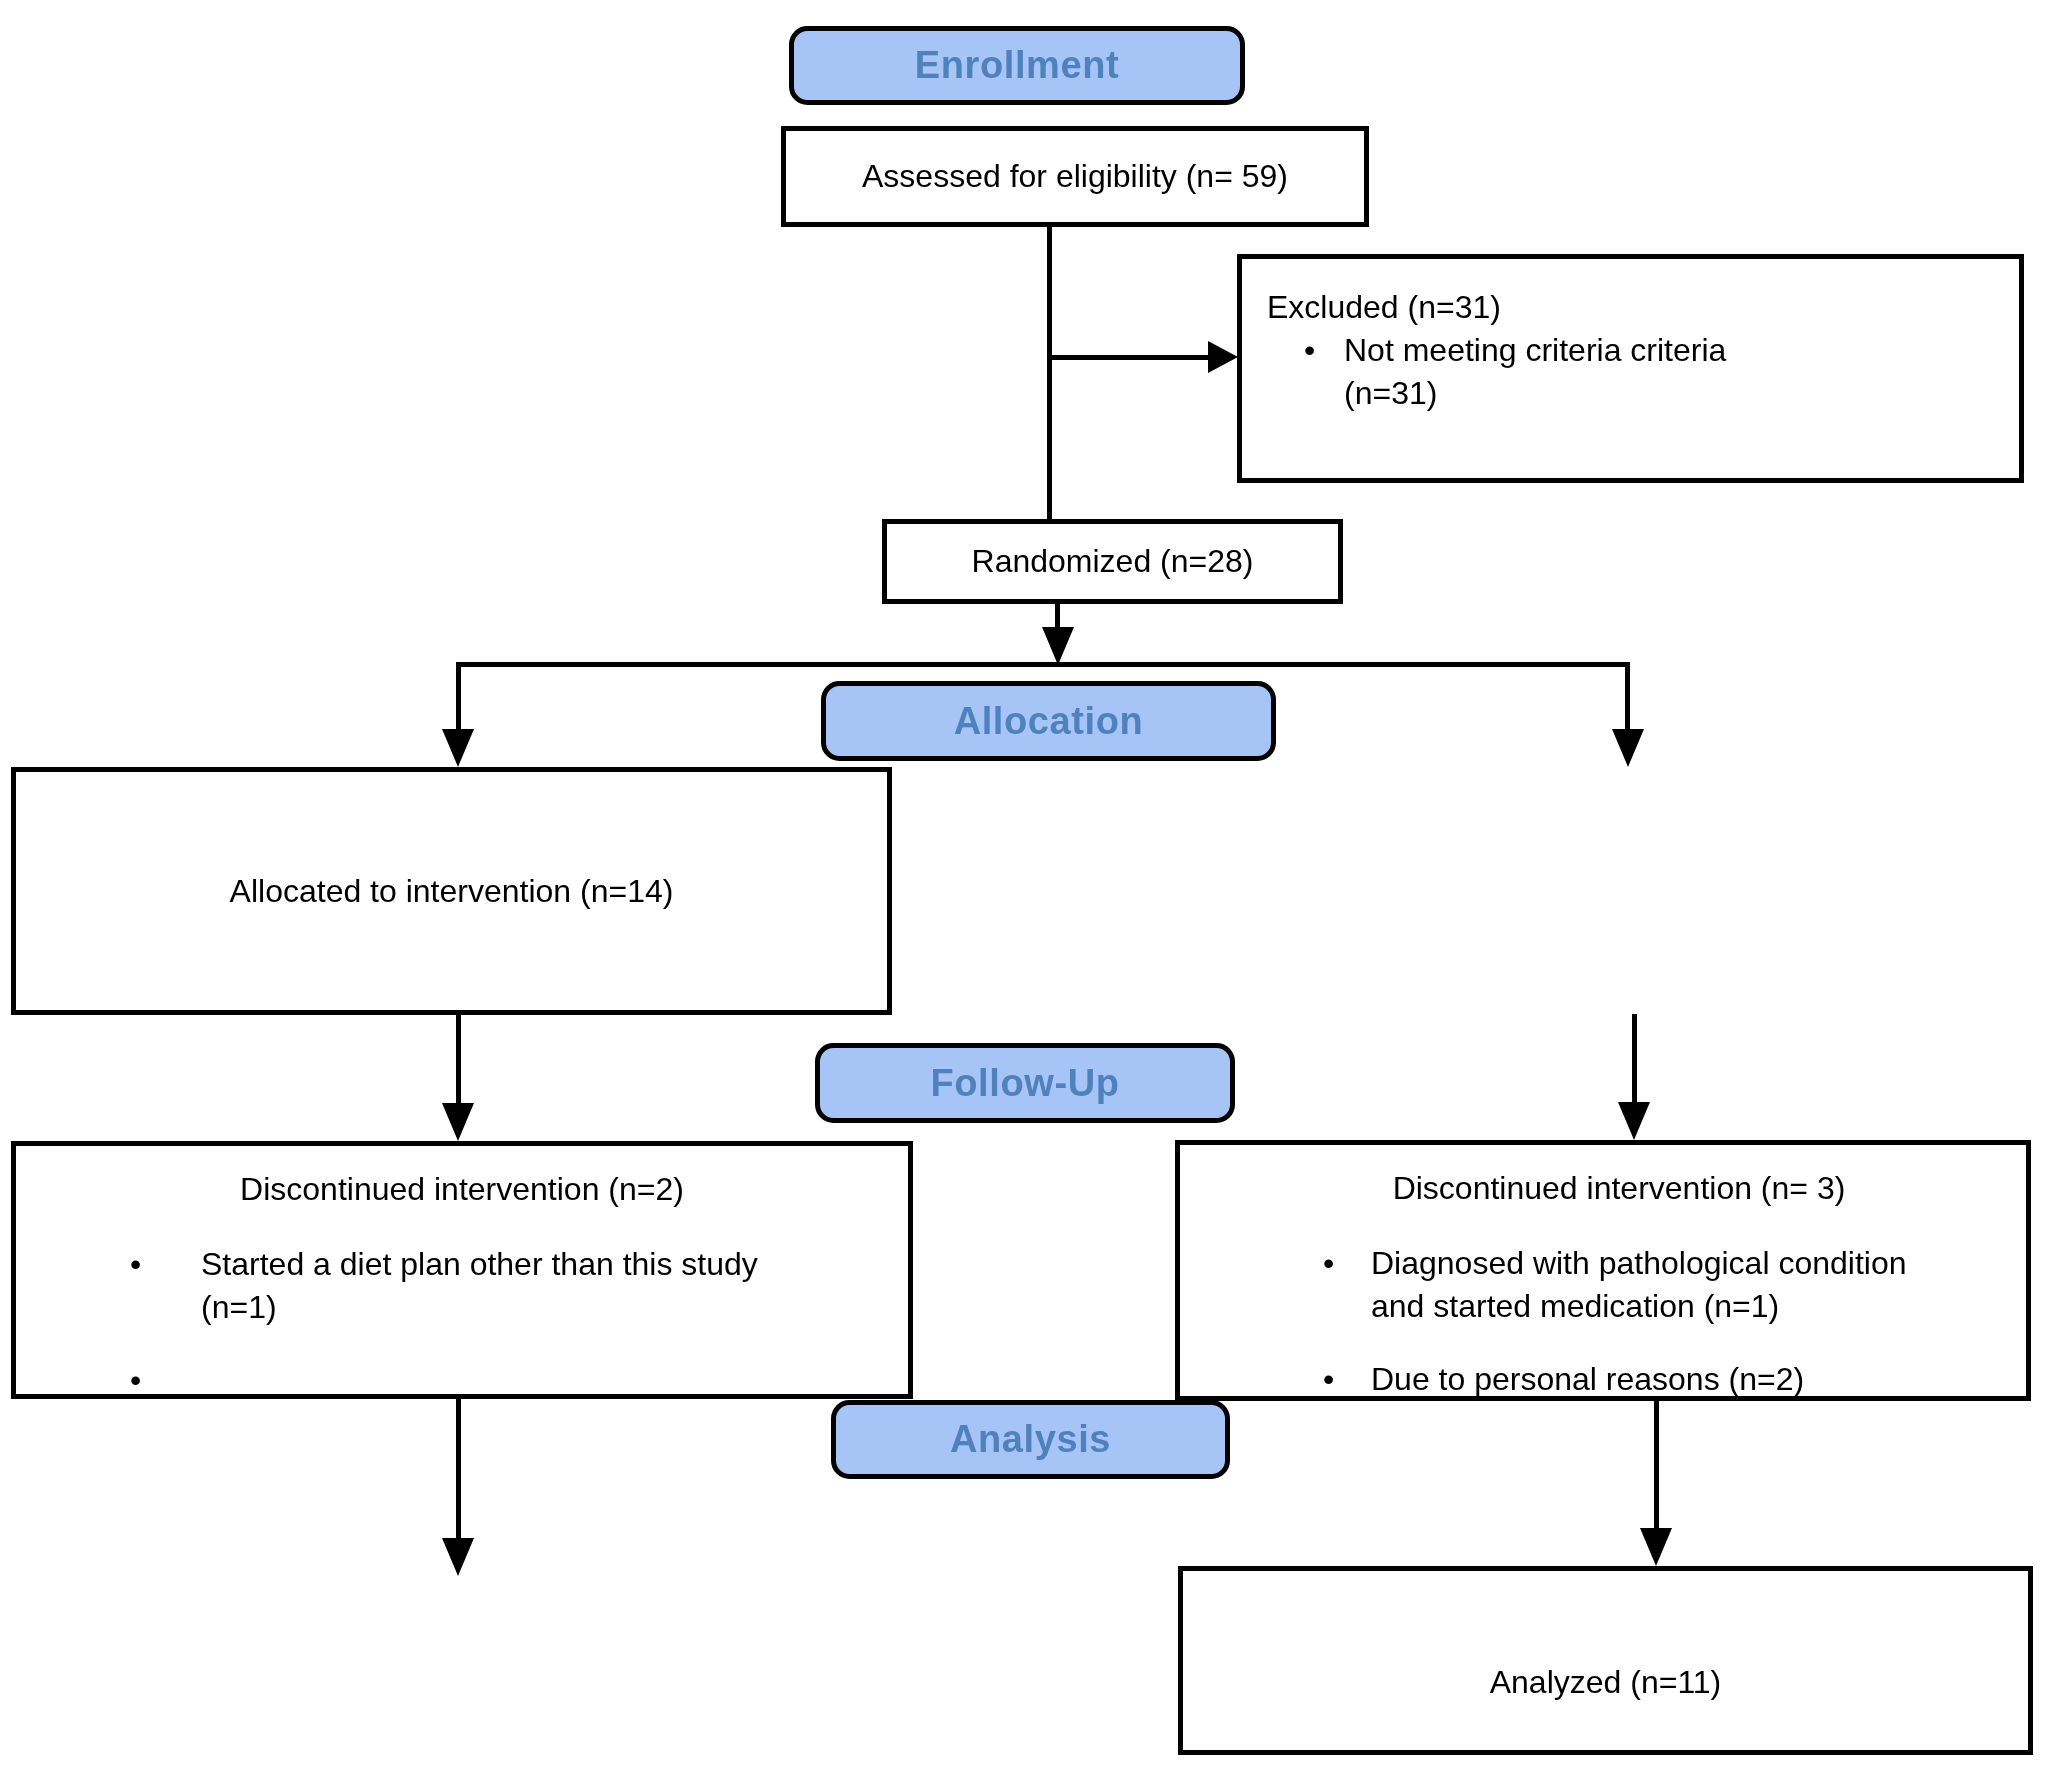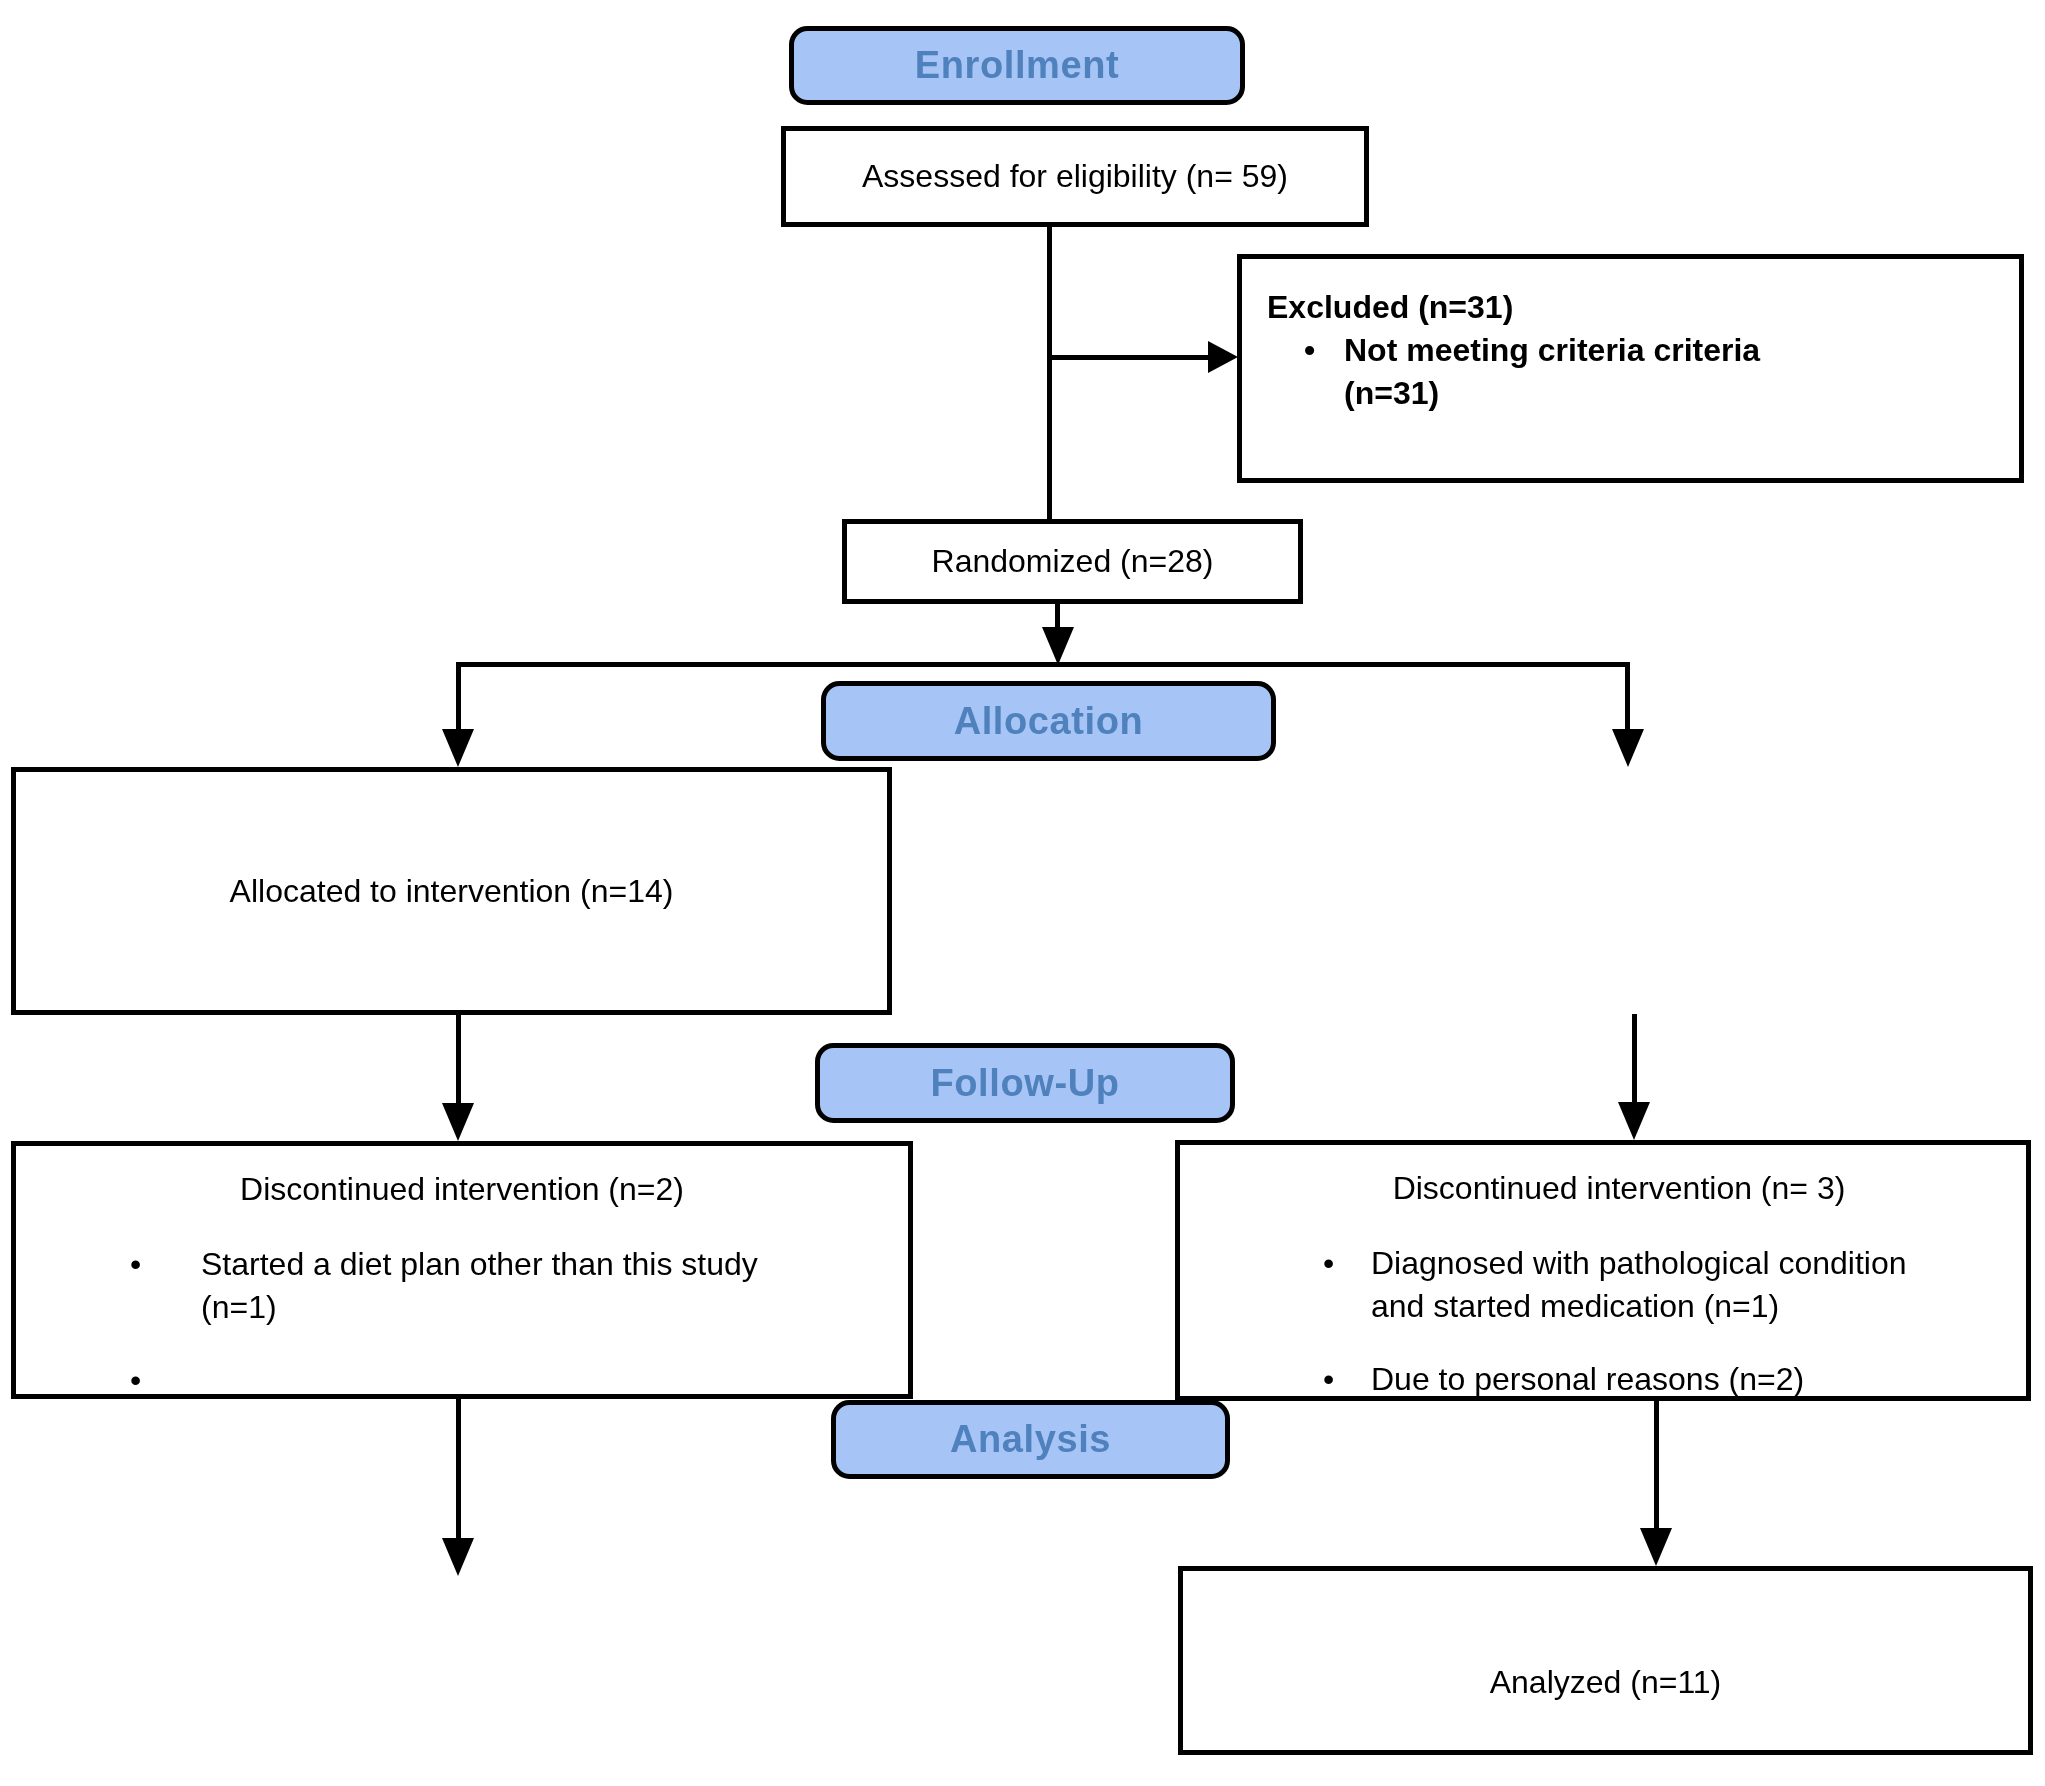--- a/index.html
+++ b/index.html
@@ -81,32 +81,32 @@
 
   <div class="vline" style="left:456px;top:1399px;height:143px;"></div>
   <div class="arrow-down" style="left:442px;top:1538px;"></div>
   <div class="vline" style="left:1654px;top:1400px;height:131px;"></div>
   <div class="arrow-down" style="left:1640px;top:1528px;"></div>
 
   <div class="wbox center" style="left:781px;top:126px;width:588px;height:101px;">
     <span>Assessed for eligibility (n= 59)</span>
   </div>
 
-  <div class="wbox" style="left:1237px;top:254px;width:787px;height:229px;padding:27px 18.5px 0 25px;font-weight:bold;">
+  <div class="wbox" style="left:1237px;top:254px;width:787px;height:229px;padding:27px 18.5px 0 25px;">
     <div class="btitle">Excluded (n=31)</div>
     <div class="bullet" style="margin-left:37px;">
       <span class="dot" style="width:40px;">•</span>
       <div class="blines">
         <div>Not meeting criteria criteria</div>
         <div>(n=31)</div>
       </div>
     </div>
   </div>
 
-  <div class="wbox center" style="left:842px;top:519px;width:461px;height:85px;">
+  <div class="wbox center" style="left:882px;top:519px;width:461px;height:85px;">
     <span>Randomized (n=28)</span>
   </div>
 
   <div class="wbox center" style="left:11px;top:767px;width:881px;height:248px;">
     <span>Allocated to intervention (n=14)</span>
   </div>
 
 
   <div class="wbox" style="left:11px;top:1141px;width:902px;height:258px;padding-top:22px;">
     <div class="btitle ctr">Discontinued intervention (n=2)</div>

